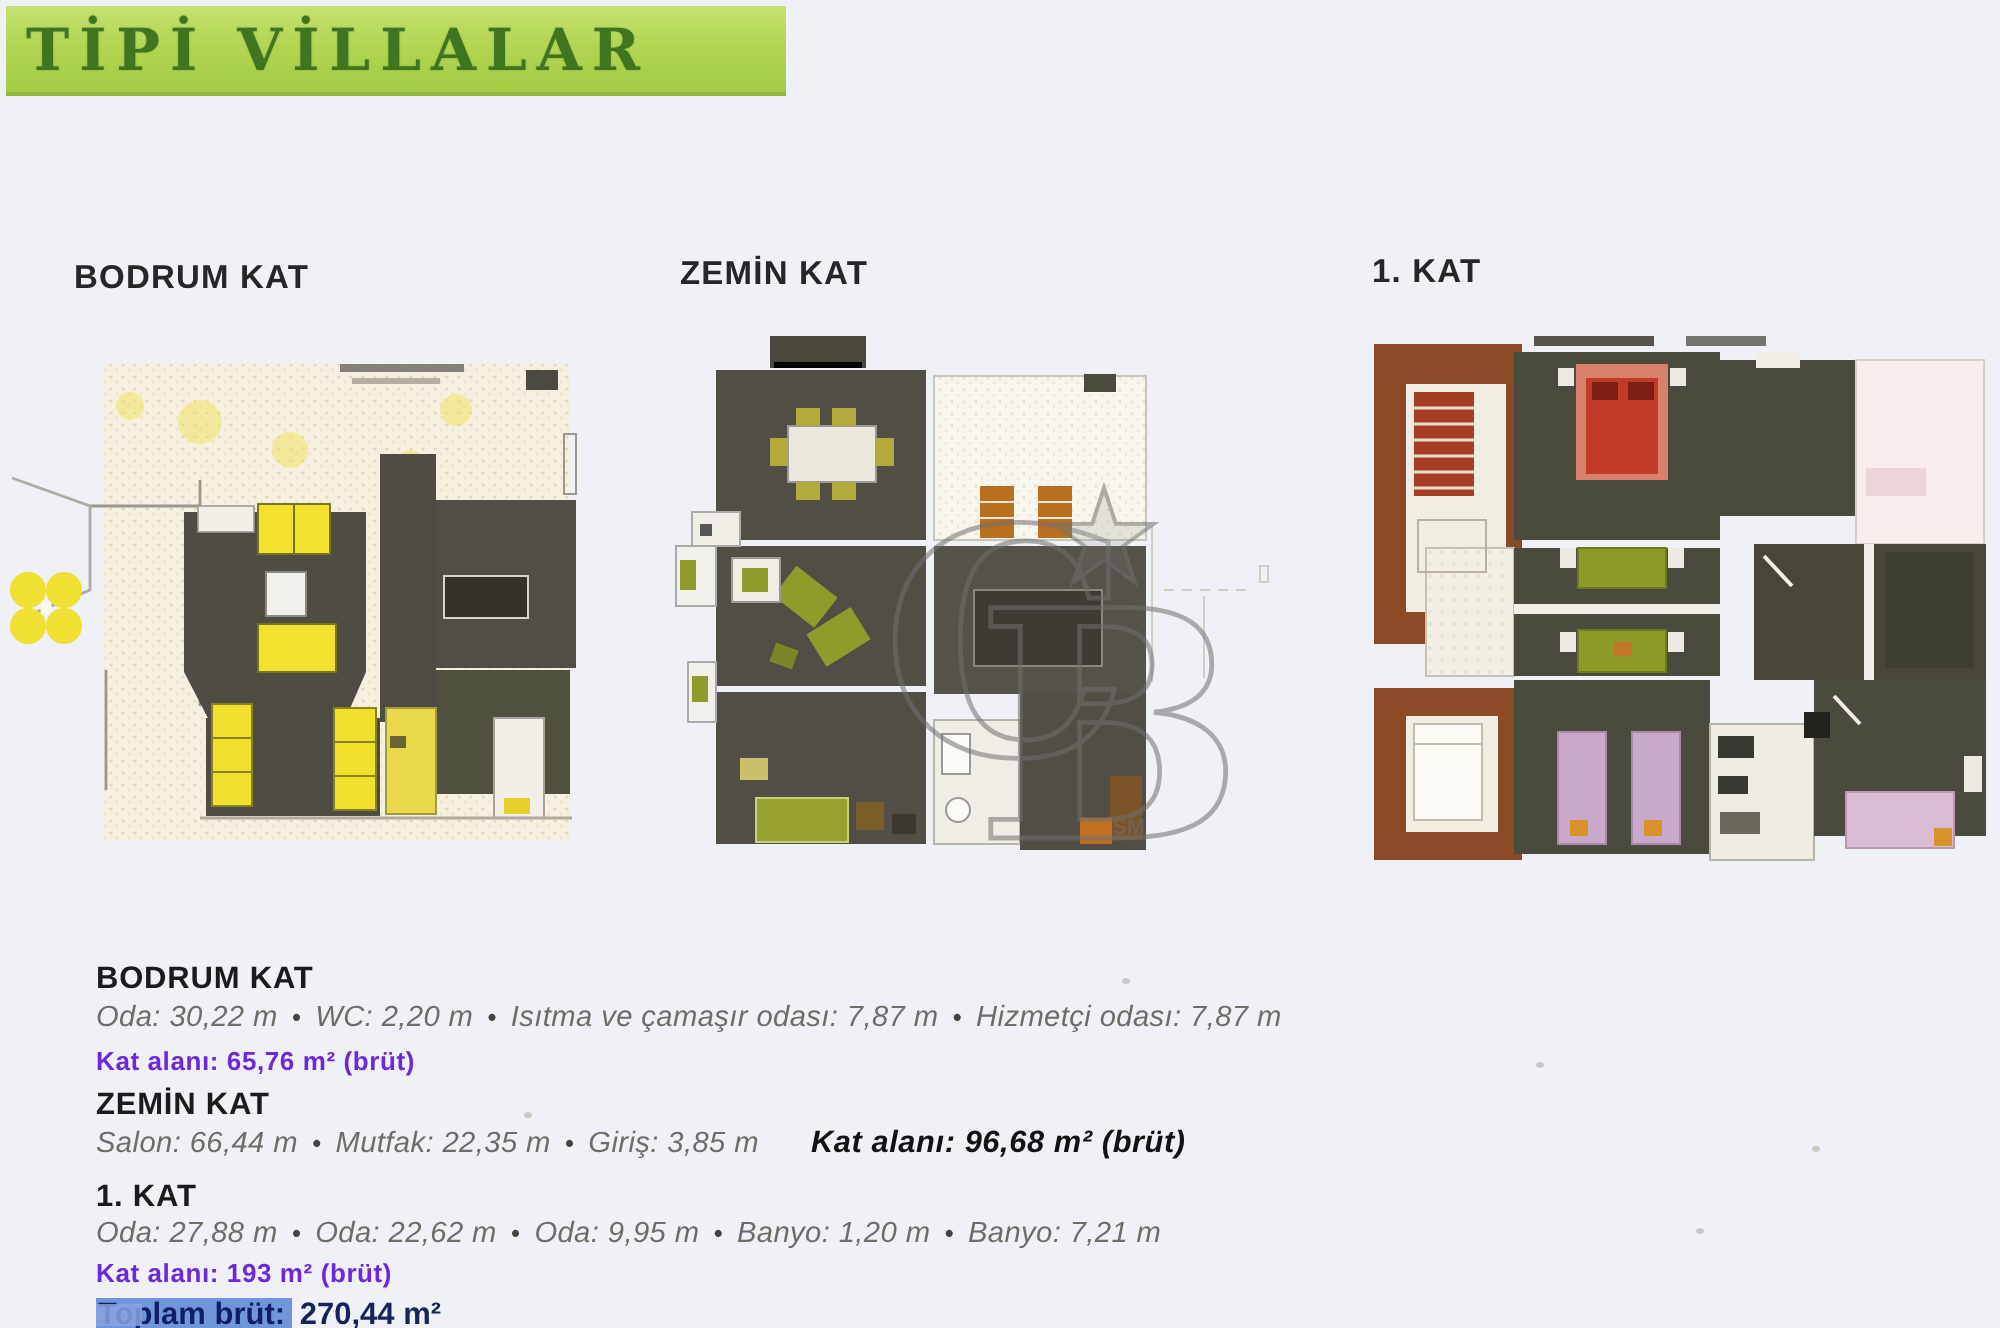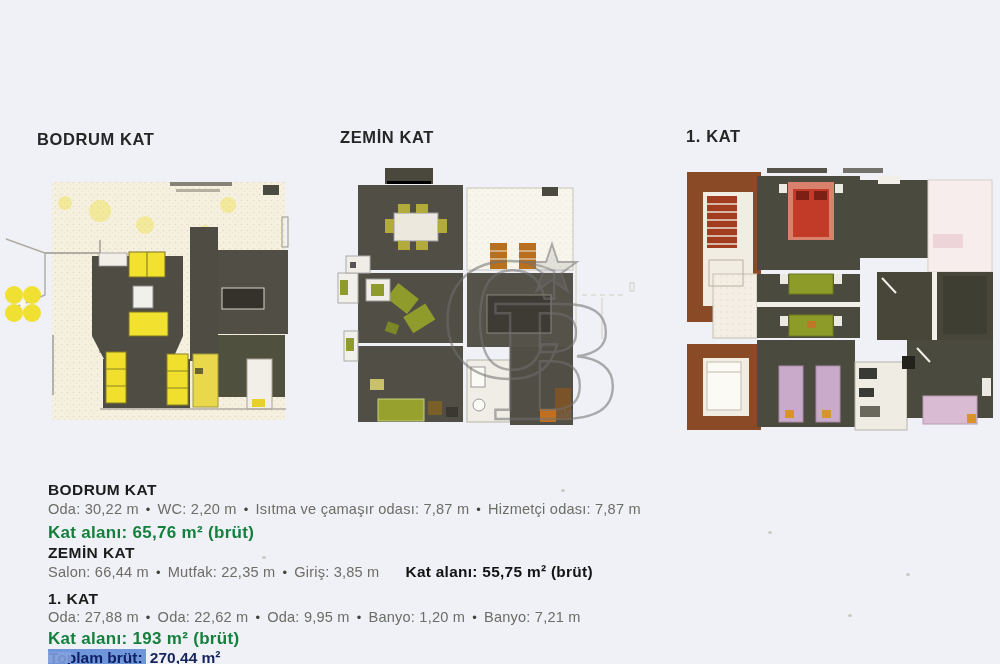--- a/index.html
+++ b/index.html
@@ -42,39 +42,42 @@
     fill:none; stroke:#707070; stroke-width:2.4px;
   }
   .watermark text.sm {
     font-family:"Liberation Sans", sans-serif; font-size:11px;
     fill:#6c6c6c; stroke:none; font-weight:bold;
   }
   
   .details { position:absolute; left:48px; top:481px; width:940px; }
   .details > div { position:absolute; left:0; white-space:nowrap; }
   .sec-h   { font-weight:bold; font-size:15.5px; color:#1b1b1b; letter-spacing:.4px; }
-  .rooms   { font-size:14.6px; color:#6e6c67; letter-spacing:.2px; }
+  .rooms   { font-size:14.6px; color:#6e6c67; letter-spacing:.2px;font-style:italic; }
   .rooms .sep { color:#44443f; margin:0 7px; font-size:13px; }
-  .area    { font-weight:bold; font-size:17px; color:#15803d; letter-spacing:.3px; }
+  .area    { font-weight:bold; font-size:13px; color:#6d28d9; letter-spacing:.3px; }
   .area-inline { font-weight:bold; font-size:15.4px; color:#121212; margin-left:26px; letter-spacing:.3px; }
   .h1 { top:0px; }   .r1 { top:20px; }  .a1 { top:42px; }
   .h2 { top:63px; }  .r2 { top:82px; }
   .h3 { top:109px; } .r3 { top:128px; } .a2 { top:148px; }
   .total-line { top:168px; font-weight:bold; font-size:15.5px; color:#16245c; }
   .total-hl { background:#6f96da; color:#0f1f66; padding:0 3px 0 1px; }
   .sel-mark { position:absolute; left:-27px; top:171px; width:23px; height:11px;
               background:#87a3de; opacity:.85; }
   
   .speck { position:absolute; width:4px; height:3px; background:#c9c9c4; border-radius:50%; }
 </style>
 </head>
 <body>
 
 <div class="page">
 
+  <div class="title-bar">
+    <span class="title-text">TİPİ VİLLALAR</span>
+  </div>
 
   <div class="plan-label label-1">BODRUM KAT</div>
   <div class="plan-label label-2">ZEMİN KAT</div>
   <div class="plan-label label-3">1. KAT</div>
 
   <div class="plan plan-bodrum">
     <svg width="300" height="270" viewBox="0 0 300 270">
       <defs>
         <pattern id="sp1" width="6" height="6" patternUnits="userSpaceOnUse">
           <rect width="6" height="6" fill="#f5f0e0"></rect>
@@ -288,21 +291,21 @@
 
   <div class="details">
     <div class="sec-h h1">BODRUM KAT</div>
     <div class="rooms r1">
       <span>Oda: 30,22 m</span><span class="sep">•</span><span>WC: 2,20 m</span><span class="sep">•</span><span>Isıtma ve çamaşır odası: 7,87 m</span><span class="sep">•</span><span>Hizmetçi odası: 7,87 m</span>
     </div>
     <div class="area a1">Kat alanı: 65,76 m² (brüt)</div>
 
     <div class="sec-h h2">ZEMİN KAT</div>
     <div class="rooms r2">
-      <span>Salon: 66,44 m</span><span class="sep">•</span><span>Mutfak: 22,35 m</span><span class="sep">•</span><span>Giriş: 3,85 m</span><span class="area-inline">Kat alanı: 55,75 m² (brüt)</span>
+      <span>Salon: 66,44 m</span><span class="sep">•</span><span>Mutfak: 22,35 m</span><span class="sep">•</span><span>Giriş: 3,85 m</span><span class="area-inline">Kat alanı: 96,68 m² (brüt)</span>
     </div>
 
     <div class="sec-h h3">1. KAT</div>
     <div class="rooms r3">
       <span>Oda: 27,88 m</span><span class="sep">•</span><span>Oda: 22,62 m</span><span class="sep">•</span><span>Oda: 9,95 m</span><span class="sep">•</span><span>Banyo: 1,20 m</span><span class="sep">•</span><span>Banyo: 7,21 m</span>
     </div>
     <div class="area a2">Kat alanı: 193 m² (brüt)</div>
 
     <div class="total-line">
       <span class="total-hl">Toplam brüt:</span><span> 270,44 m²</span>

